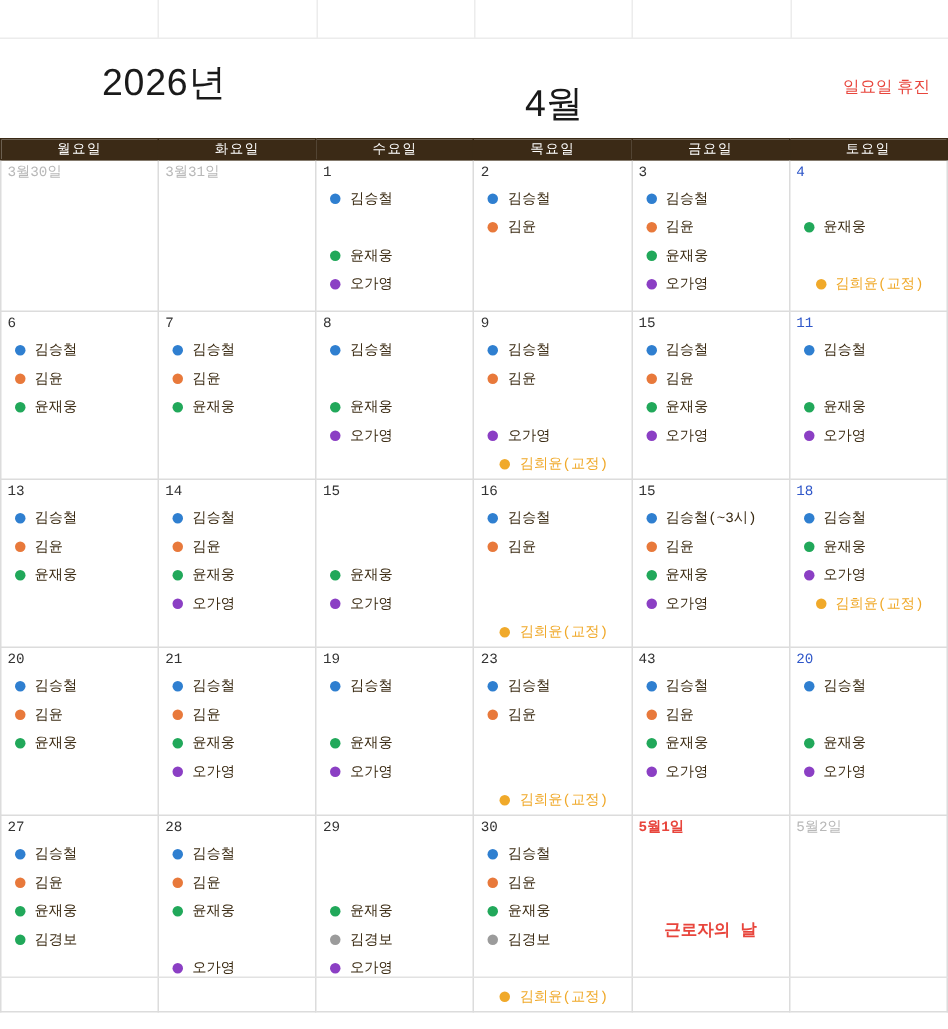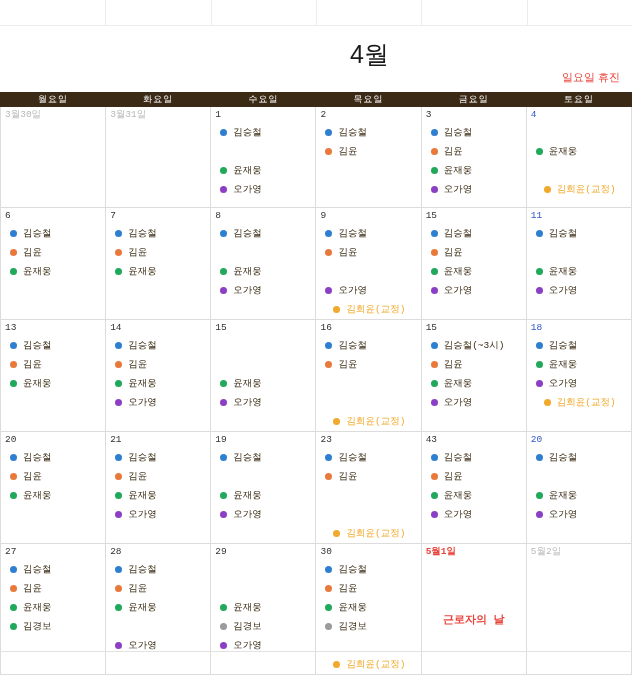--- a/index.html
+++ b/index.html
@@ -44,31 +44,30 @@
     position: absolute;
     left: 68px;
     top: 4px;
     font-size: 25px;
     color: #1a1a1a;
     letter-spacing: 0.5px;
   }
   .month {
     position: absolute;
     left: 350px;
-    top: 4px;
+    top: 18px;
     font-size: 25px;
     color: #1a1a1a;
   }
   .note-sunday {
     position: absolute;
     right: 12px;
     top: 16px;
     font-size: 11px;
     color: #e8453c;
-    margin-top: 20px;
   }
 
   table.cal {
     position: absolute;
     top: 92px;
     left: 0;
     width: 632px;
     border-collapse: collapse;
     table-layout: fixed;
   }
@@ -150,20 +149,21 @@
 
   <div class="topstrip">
     <div class="tick" style="left:105px"></div>
     <div class="tick" style="left:211px"></div>
     <div class="tick" style="left:316px"></div>
     <div class="tick" style="left:421px"></div>
     <div class="tick" style="left:527px"></div>
   </div>
 
   <div class="title-row">
+    <div class="year">2026년</div>
     <div class="month">4월</div>
     <div class="note-sunday">일요일 휴진</div>
   </div>
 
   <table class="cal">
     <thead>
       <tr>
         <th>월요일</th>
         <th>화요일</th>
         <th>수요일</th>

